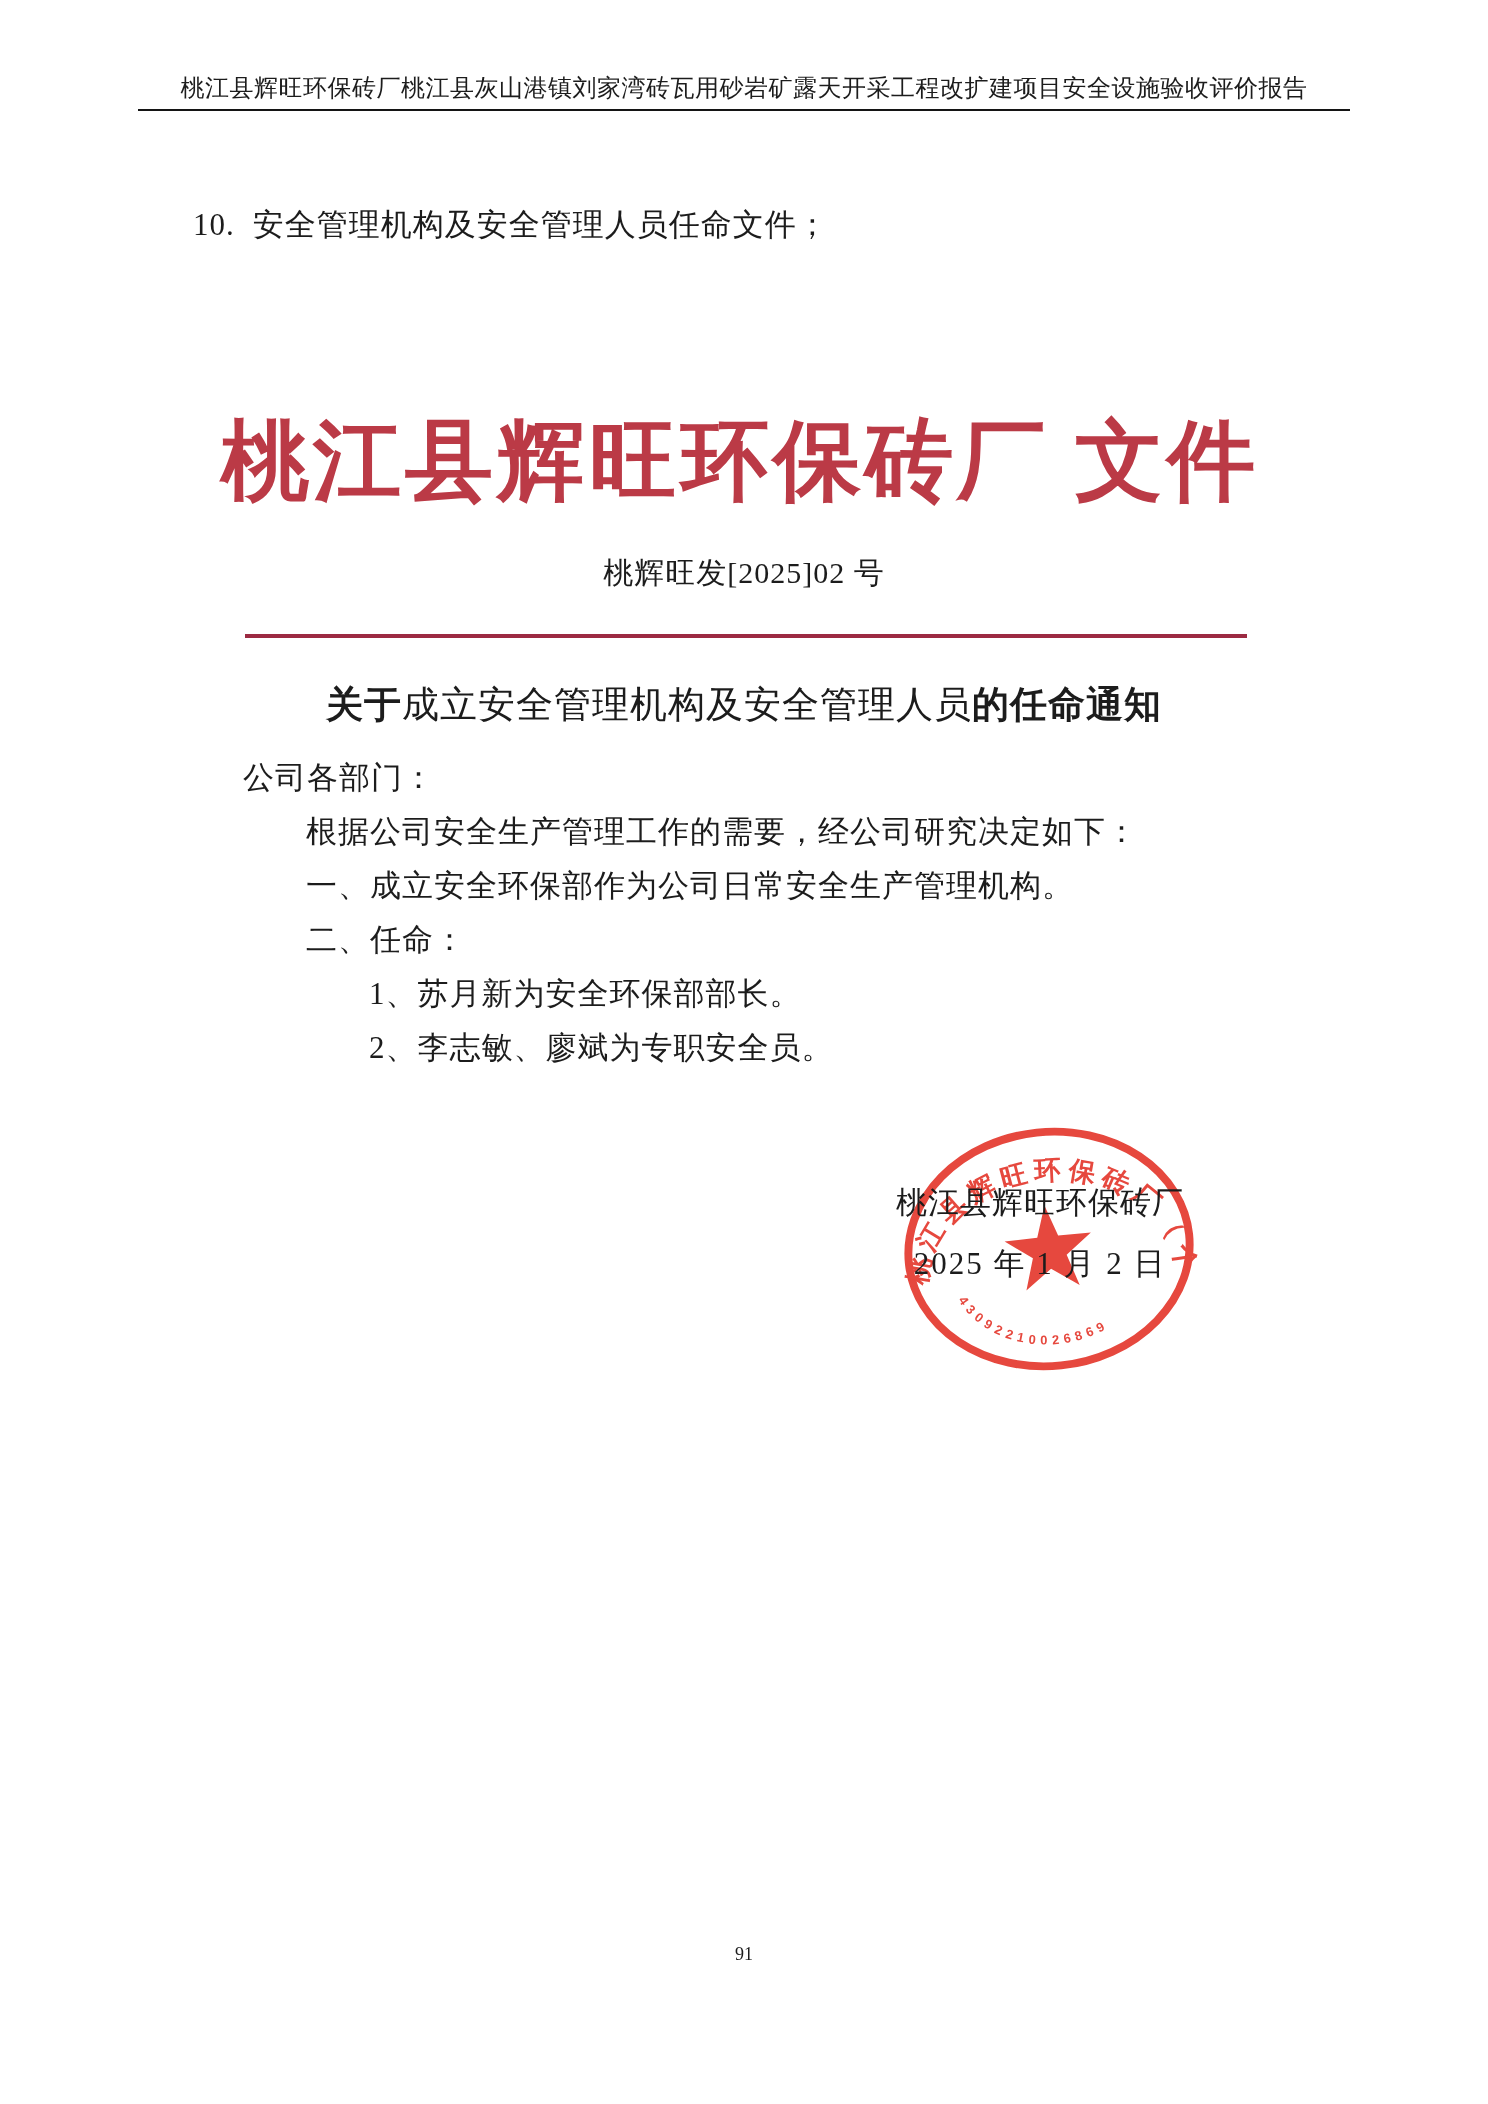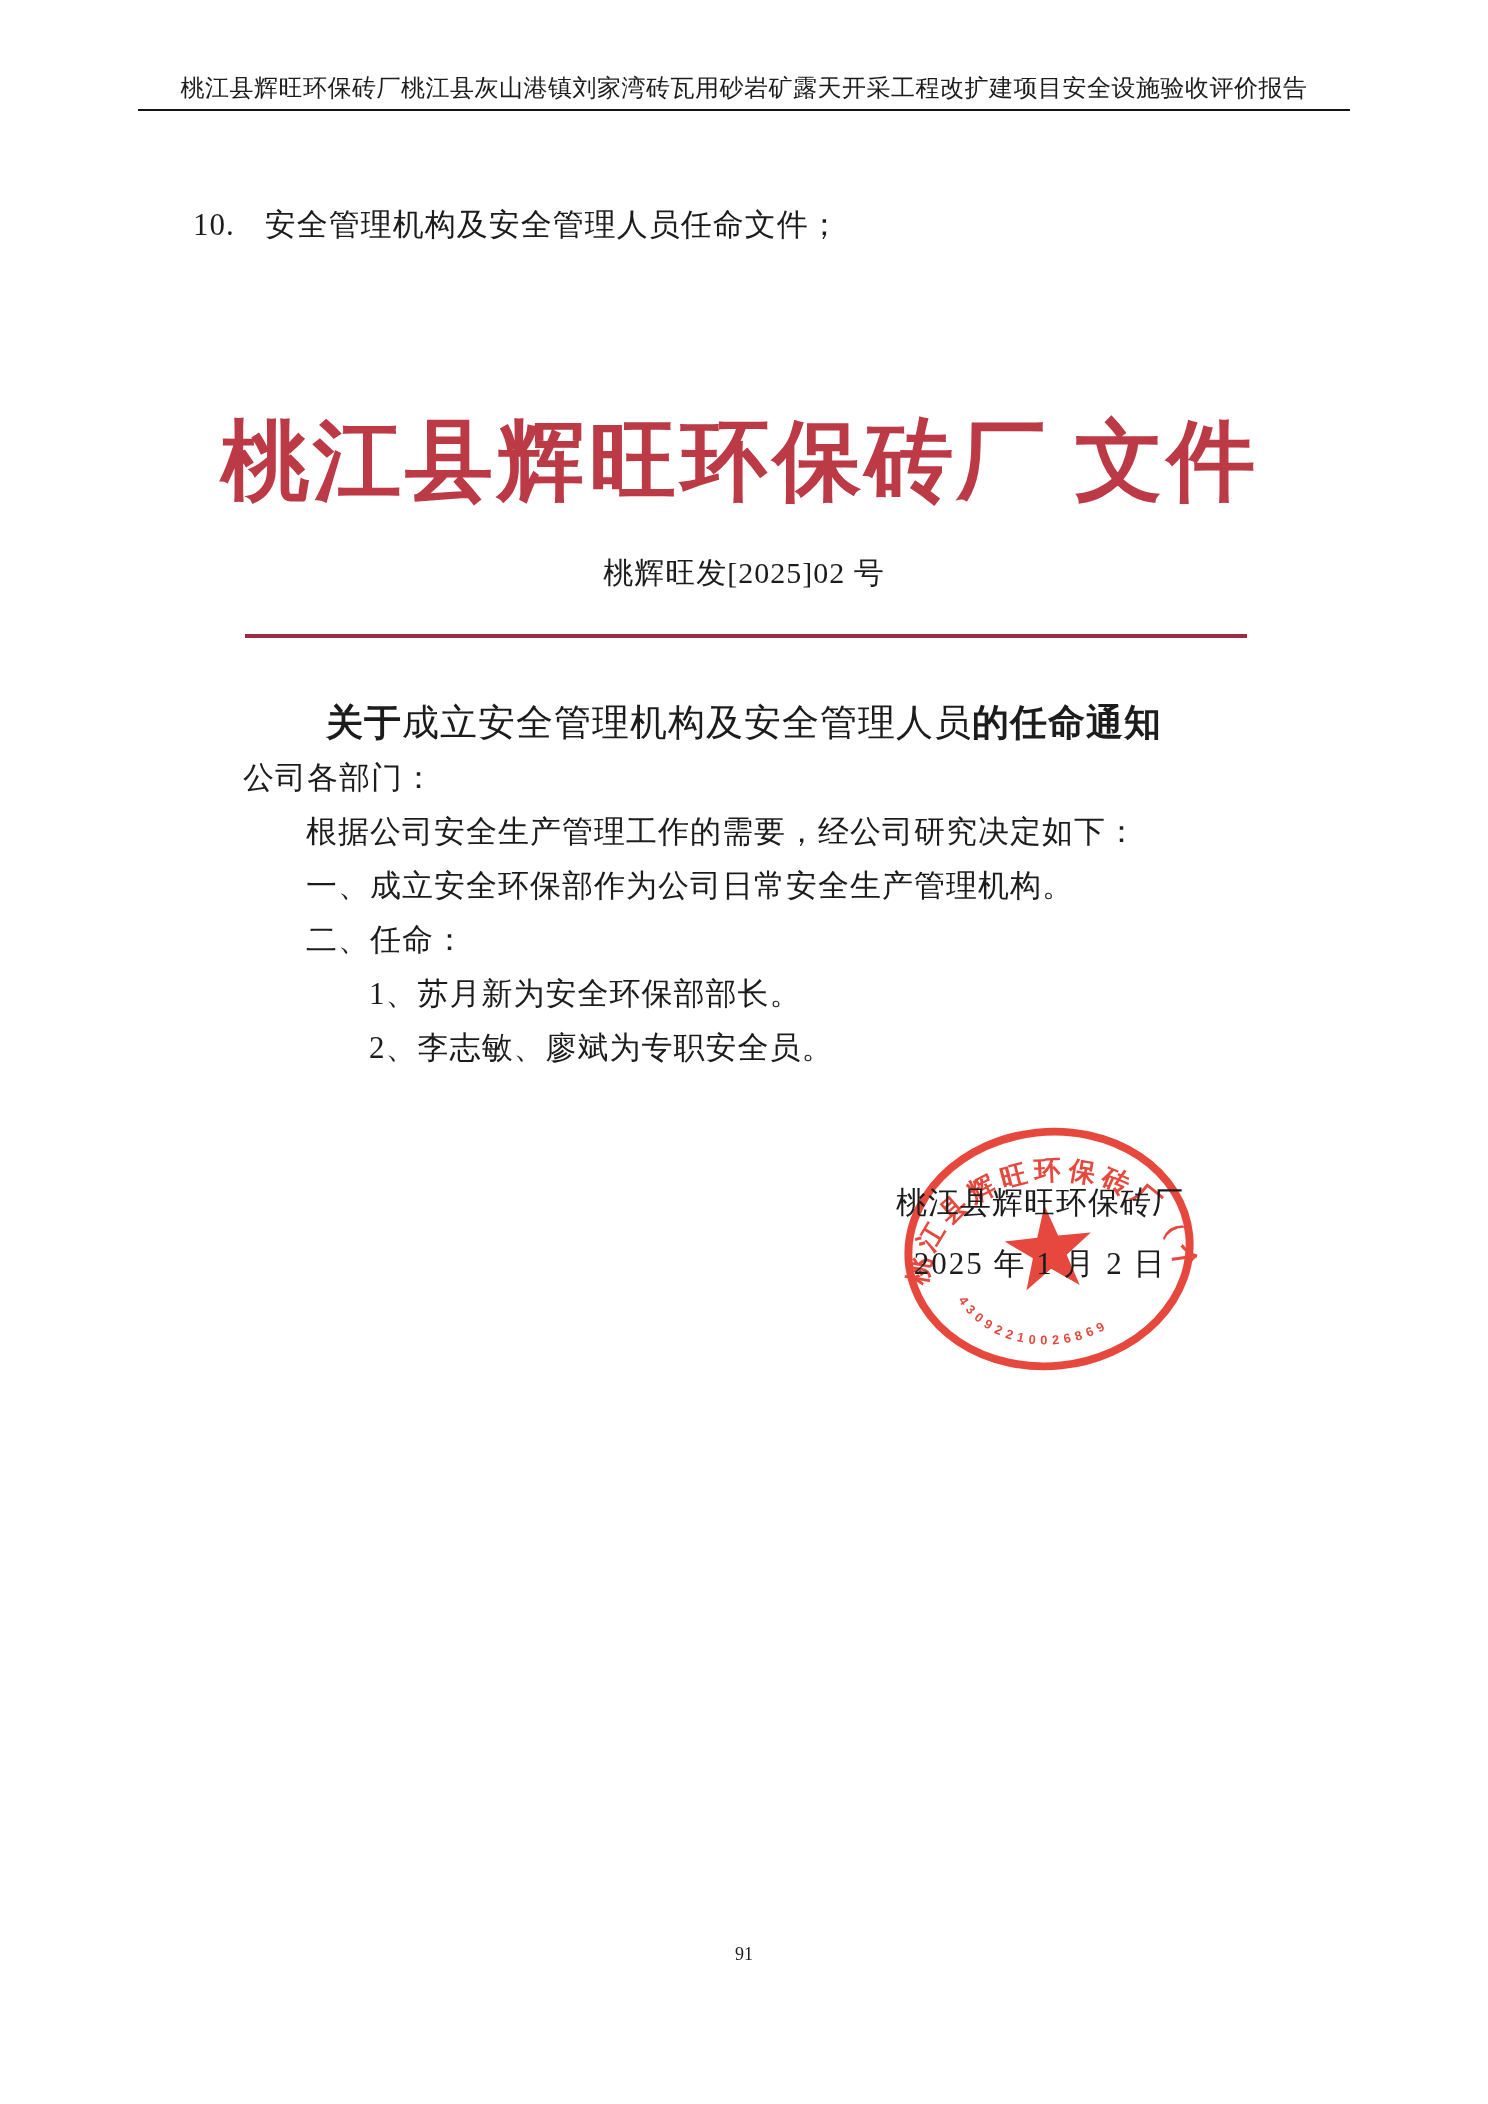--- a/index.html
+++ b/index.html
@@ -21,21 +21,21 @@
     padding-bottom: 5px;
     border-bottom: 2.5px solid #141414;
     white-space: nowrap;
   }
 
   .list-item {
     top: 204px; left: 193px;
     font-size: 31px;
     letter-spacing: 1px;
   }
-  .list-item .num { margin-right: 30px; }
+  .list-item .num { margin-right: 18px; }
 
   .doc-title {
     top: 402px; left: 0; width: 1480px;
     text-align: center;
     font-size: 88px;
     font-weight: 700;
     letter-spacing: 4px;
     color: #bb3a46;
     white-space: nowrap;
   }
@@ -54,21 +54,21 @@
   }
   .red-rule::after {
     content: "";
     display: block;
     margin-top: 2px;
     height: 2px;
     background: #9c2a42;
   }
 
   .notice-heading {
-    top: 698px; left: 0; width: 1488px;
+    top: 680px; left: 0; width: 1488px;
     text-align: center;
     font-size: 37px;
     white-space: nowrap;
   }
   .notice-heading .hv { font-weight: 800; letter-spacing: 1px; }
   .notice-heading .md { font-weight: 500; letter-spacing: 1px; }
 
   .doc-body {
     top: 762px; left: 243px; width: 1010px;
     font-size: 31px;

